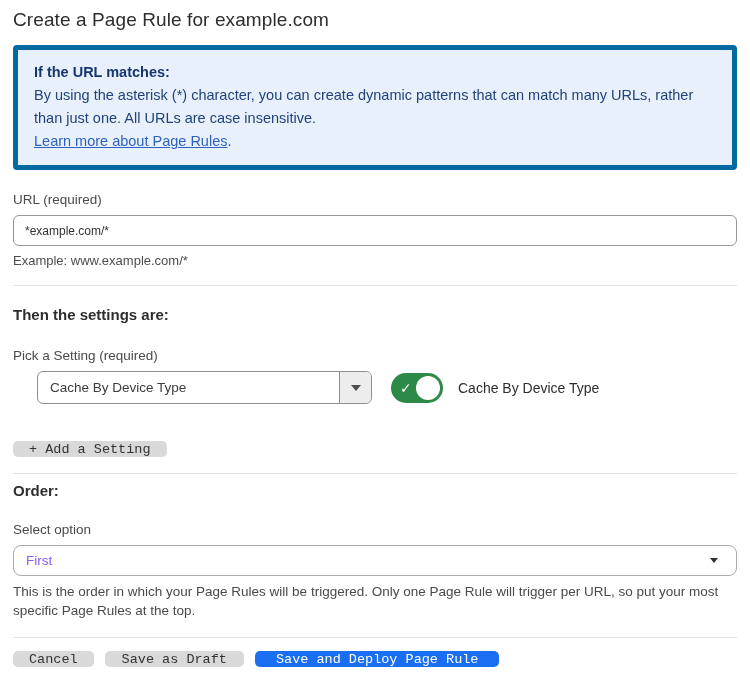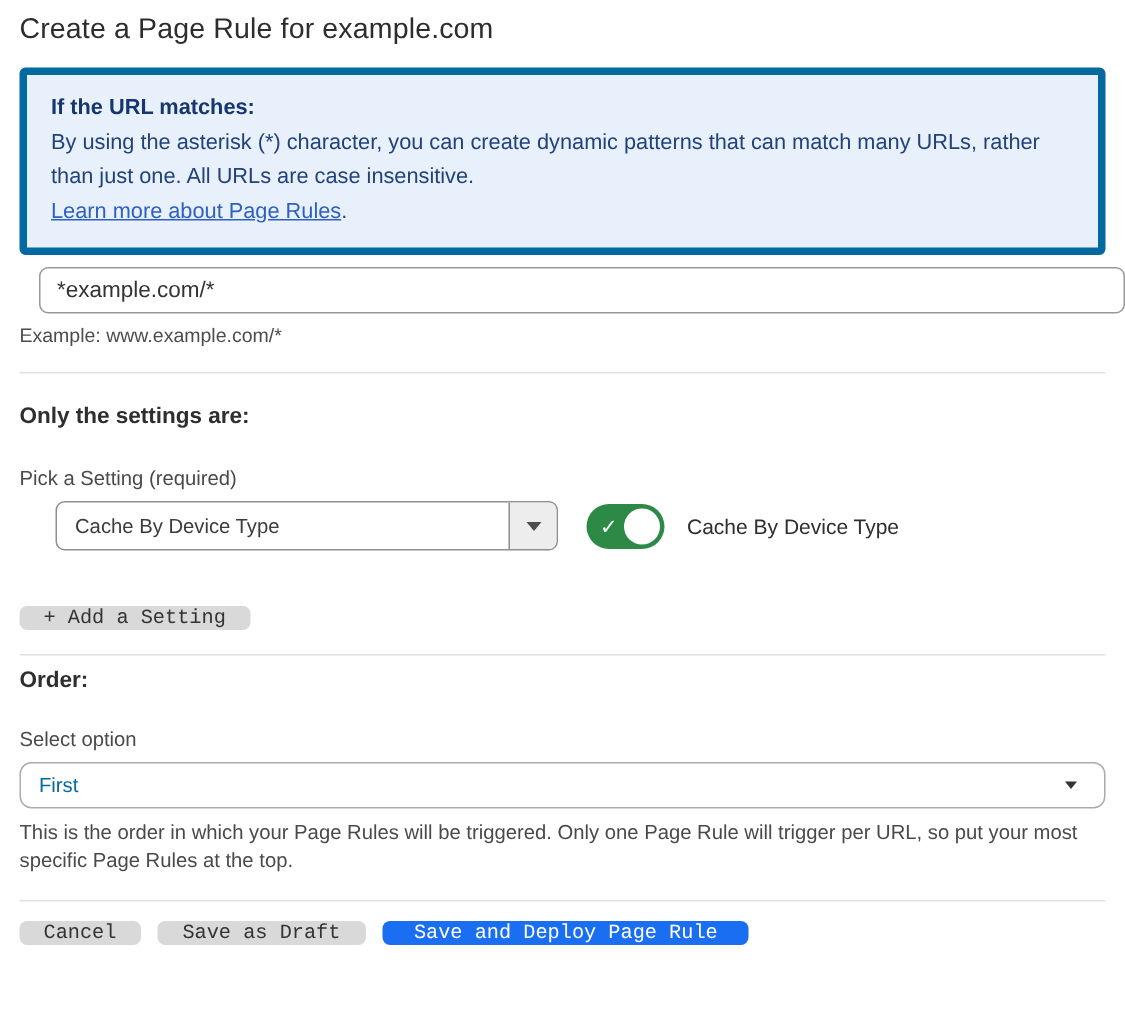--- a/index.html
+++ b/index.html
@@ -50,26 +50,25 @@
   .url-label { margin-top: 22px; }
 
   .text-input {
     margin-top: 8px;
     width: 100%;
     height: 31px;
     border: 1px solid #989898;
     border-radius: 6px;
     padding: 0 11px;
     font-family: "Liberation Sans", "DejaVu Sans", sans-serif;
-    font-size: 15px;
+    font-size: 12px;
     color: #333333;
     background: #ffffff;
     outline: none;
     display: block;
-    margin-left: 13px;
   }
 
   .helper-text {
     margin-top: 7px;
     font-size: 13px;
     color: #4c4c4c;
   }
 
   .divider {
     border: none;
@@ -191,21 +190,21 @@
     width: 100%;
     height: 31px;
     border: 1px solid #ababab;
     border-radius: 8px;
     background: #ffffff;
     display: flex;
     align-items: center;
     justify-content: space-between;
     padding: 0 12px 0 12px;
     font-size: 13.5px;
-    color: #0369a1;
+    color: #8b5cf6;
     cursor: pointer;
   }
   .order-select .tri-down {
     border-left-width: 4.5px;
     border-right-width: 4.5px;
     border-top-width: 5.5px;
     border-top-color: #333333;
     margin-right: 6px;
   }
 
@@ -232,26 +231,27 @@
 <div class="container">
 
   <h1 class="page-title">Create a Page Rule for example.com</h1>
 
   <div class="info-box">
     <div class="info-heading">If the URL matches:</div>
     <div class="info-body">By using the asterisk (*) character, you can create dynamic patterns that can match many URLs, rather than just one. All URLs are case insensitive.</div>
     <div><a class="info-link">Learn more about Page Rules</a><span class="info-link-suffix">.</span></div>
   </div>
 
+  <div class="field-label url-label">URL (required)</div>
   <input class="text-input" type="text" value="*example.com/*" style="">
   <div class="helper-text">Example: www.example.com/*</div>
 
   <hr class="divider divider-1">
 
-  <div class="section-heading settings-heading">Only the settings are:</div>
+  <div class="section-heading settings-heading">Then the settings are:</div>
 
   <div class="field-label picker-label">Pick a Setting (required)</div>
 
   <div class="setting-row">
     <div class="select-box">
       <div class="select-value">Cache By Device Type</div>
       <div class="select-arrow-btn">
         <span class="tri-down"></span>
       </div>
     </div>

